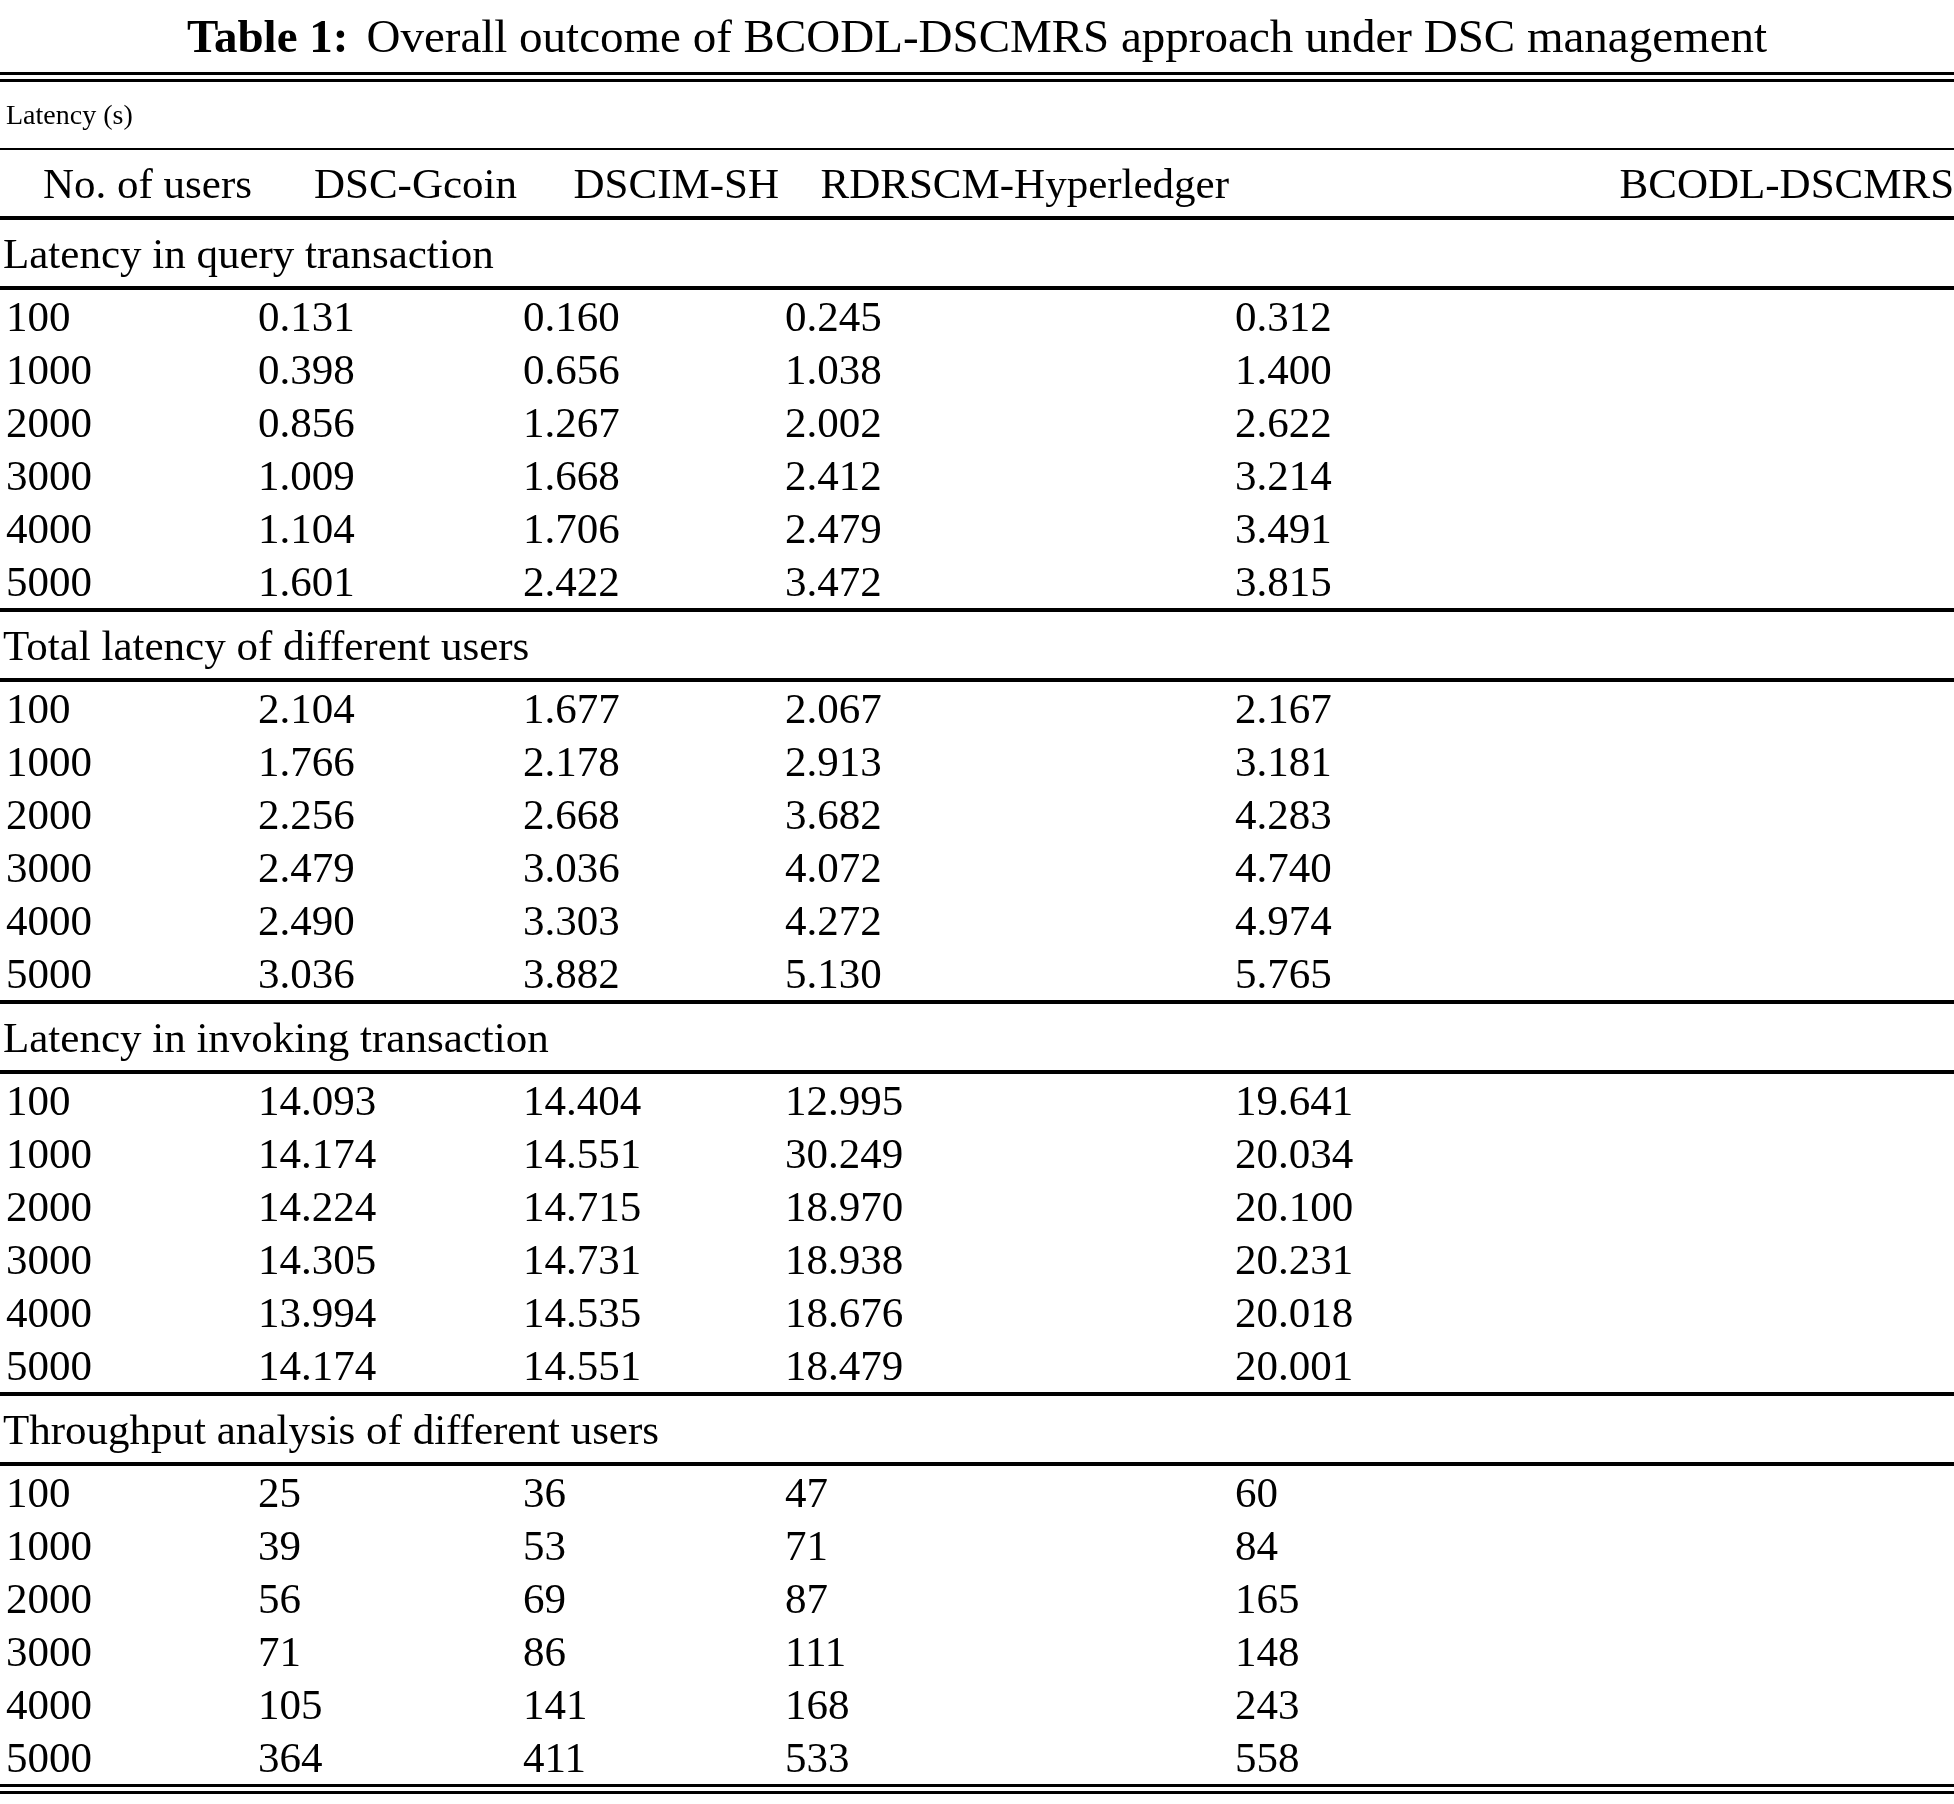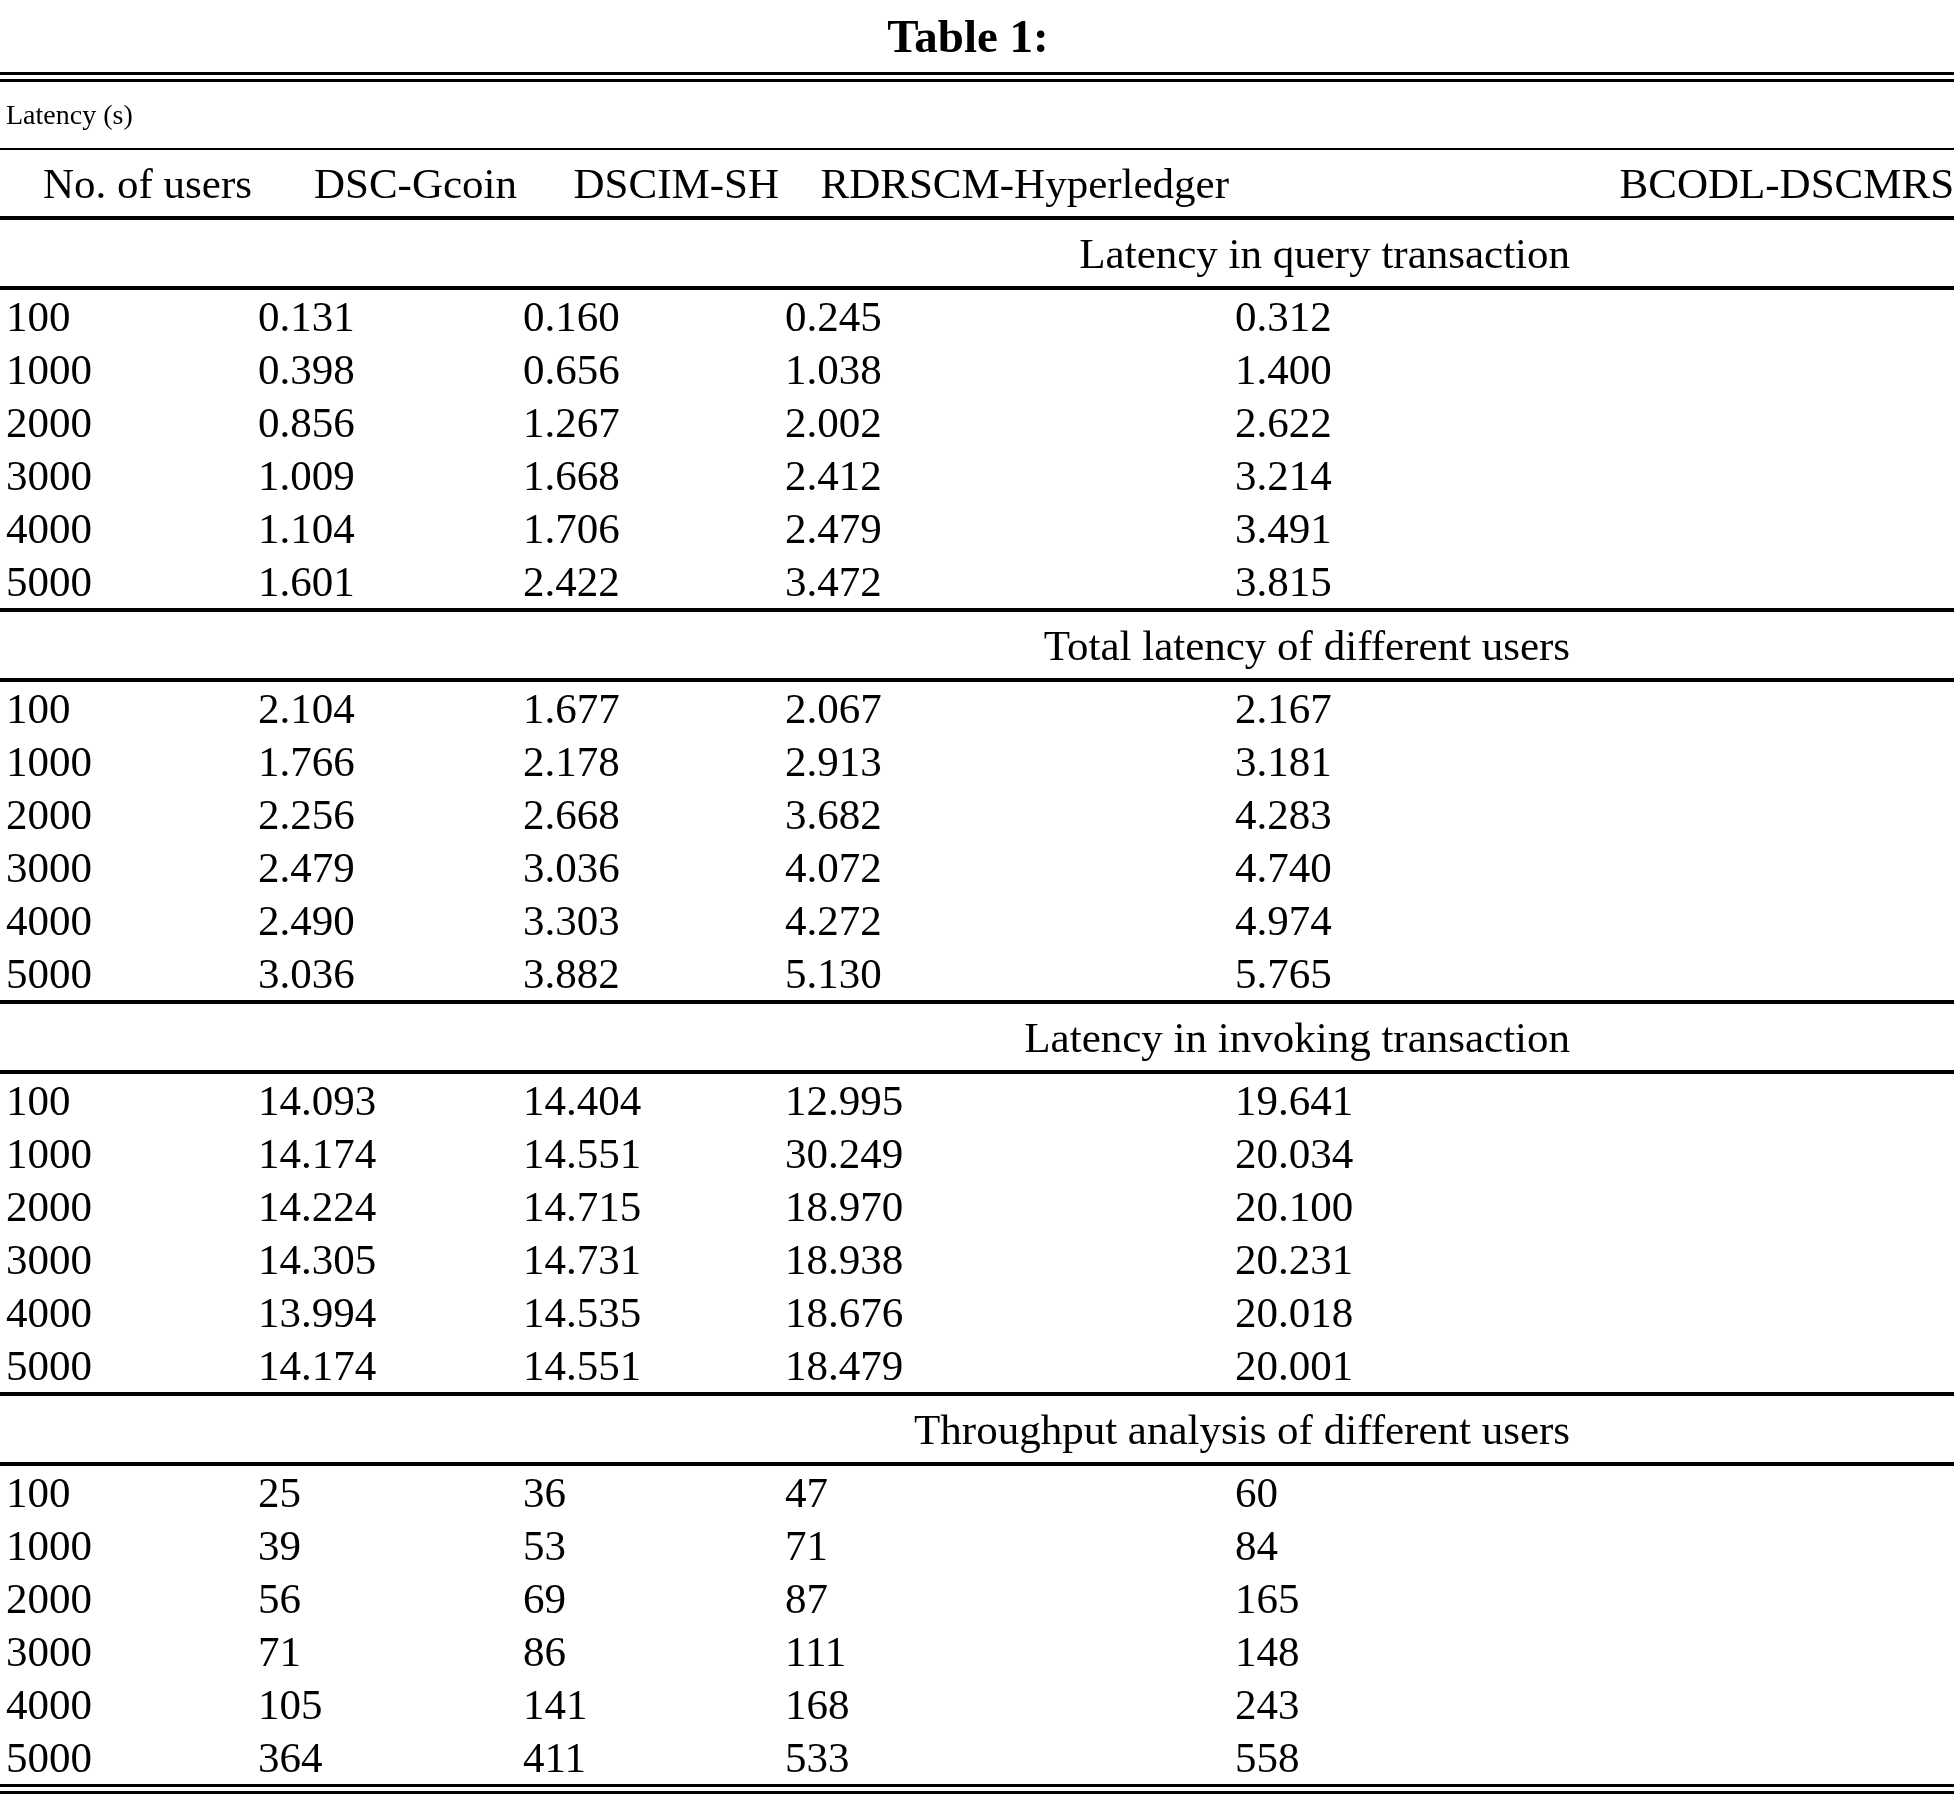--- a/index.html
+++ b/index.html
@@ -49,33 +49,34 @@
   }
   tr.cols-row th {
     height: 66px;
     border-bottom: 3px solid #000;
     text-align: right;
   }
   tr.section-row td {
     height: 66px;
     border-top: 4px solid #000;
     border-bottom: 4px solid #000;
-    text-align: right;
-    padding-left: 16px;
+    text-align: left;
+    padding-left: 3px;
     padding-right: 384px; 
   }
   tr.data-row td { height: 53px; }
 </style>
 </head>
 <body>
 
 <div class="page">
 
   <div class="caption">
     <span class="cap-label">Table 1:</span>
+    <span class="cap-text">Overall outcome of BCODL-DSCMRS approach under DSC management</span>
   </div>
 
   <table class="results">
     <colgroup>
       <col class="c1">
         <col class="c2">
         <col class="c3">
         <col class="c4">
         <col class="c5">
     </colgroup>

